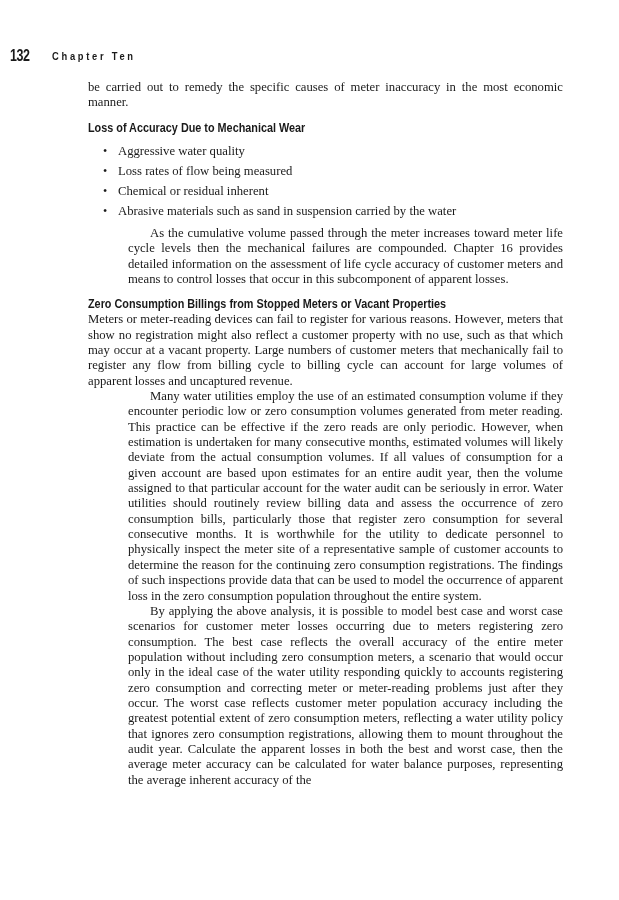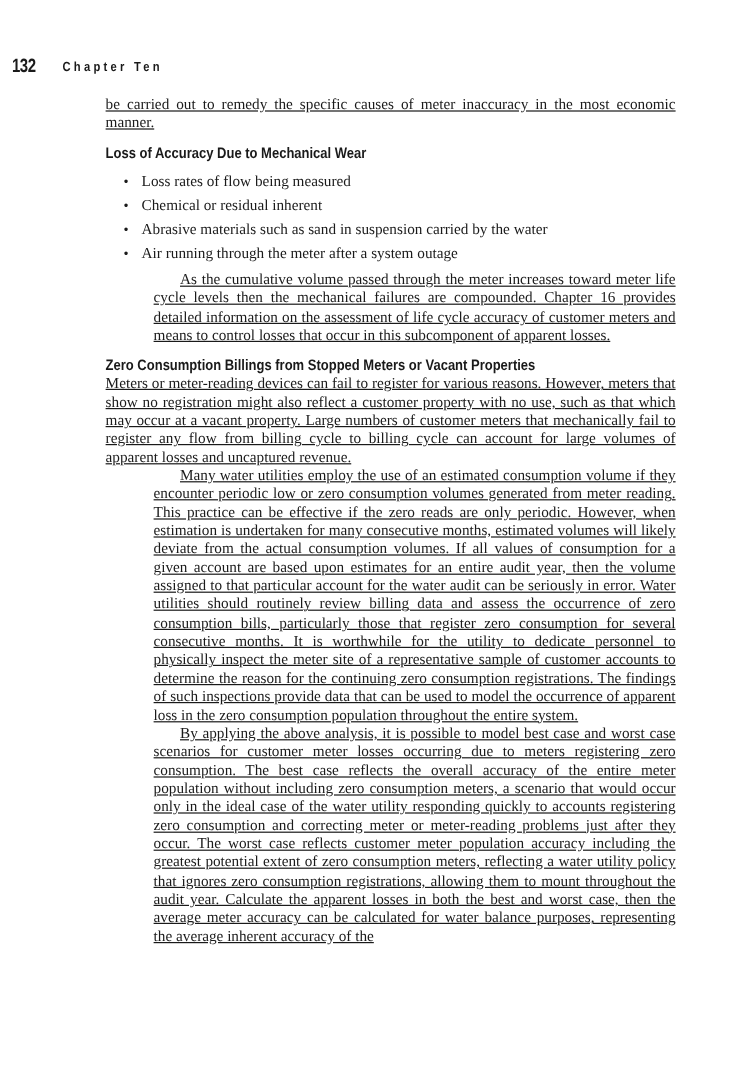--- a/index.html
+++ b/index.html
@@ -1,21 +1,21 @@
 <!DOCTYPE html>
 <html><head>
 <meta charset="utf-8">
 <style>
   html, body { margin: 0; padding: 0; background: #ffffff; }
   body { width: 619px; height: 900px; position: relative; overflow: hidden; color: #1a1a1a; }
   .running-head { position: absolute; top: 46px; left: 10px; height: 20px; display: flex; align-items: center; }
   .page-num { font-family: "Liberation Sans", sans-serif; font-weight: bold; font-size: 16px; transform: scaleX(0.78); transform-origin: left; display: inline-block; width: 26px; letter-spacing: -0.5px; }
   .chapter-title { font-family: "Liberation Sans", sans-serif; font-weight: bold; font-size: 11px; letter-spacing: 3.2px; margin-left: 16px; transform: scaleX(0.85); transform-origin: left; display: inline-block; }
   .body { position: absolute; top: 80px; left: 88px; width: 475px; font-family: "Liberation Serif", serif; font-size: 12.7px; line-height: 15.35px; }
-  .body p { margin: 0; text-align: justify; text-decoration: underline; }
+  .body p { margin: 0; text-align: justify; }
   .body p.indent { text-indent: 22px; margin-left: 40px; }
   .body p.noindent { text-indent: 0; }
   .section-head { font-family: "Liberation Sans", sans-serif; font-weight: bold; font-size: 12.6px; line-height: 15px; transform: scaleX(0.86); transform-origin: left; white-space: nowrap; margin: 0; }
   .gap-before-head { margin-top: 10px; }
   .bullets { list-style: none; margin: 8px 0 7px 0; padding: 0 0 0 15px; }
   .bullets li { position: relative; padding-left: 15px; line-height: 15.3px; margin-bottom: 4.7px; }
   .bullets li::before { content: "\2022"; position: absolute; left: 0; top: 0; font-size: 12px; }
 </style>
 </head>
 <body>
@@ -24,24 +24,24 @@
   <span class="page-num">132</span>
   <span class="chapter-title">Chapter Ten</span>
 </div>
 
 <div class="body">
   <p class="noindent">be carried out to remedy the specific causes of meter inaccuracy in the most economic manner.</p>
 
   <h2 class="section-head gap-before-head">Loss of Accuracy Due to Mechanical Wear</h2>
 
   <ul class="bullets">
+    <li>Aggressive water quality</li>
     <li>Loss rates of flow being measured</li>
     <li>Chemical or residual inherent</li>
     <li>Abrasive materials such as sand in suspension carried by the water</li>
-    <li>Air running through the meter after a system outage</li>
   </ul>
 
   <p class="indent">As the cumulative volume passed through the meter increases toward meter life cycle levels then the mechanical failures are compounded. Chapter 16 provides detailed information on the assessment of life cycle accuracy of customer meters and means to control losses that occur in this subcomponent of apparent losses.</p>
 
   <h2 class="section-head gap-before-head">Zero Consumption Billings from Stopped Meters or Vacant Properties</h2>
   <p class="noindent">Meters or meter-reading devices can fail to register for various reasons. However, meters that show no registration might also reflect a customer property with no use, such as that which may occur at a vacant property. Large numbers of customer meters that mechanically fail to register any flow from billing cycle to billing cycle can account for large volumes of apparent losses and uncaptured revenue.</p>
   <p class="indent">Many water utilities employ the use of an estimated consumption volume if they encounter periodic low or zero consumption volumes generated from meter reading. This practice can be effective if the zero reads are only periodic. However, when estima­tion is undertaken for many consecutive months, estimated volumes will likely deviate from the actual consumption volumes. If all values of consumption for a given account are based upon estimates for an entire audit year, then the volume assigned to that par­ticular account for the water audit can be seriously in error. Water utilities should rou­tinely review billing data and assess the occurrence of zero consumption bills, particularly those that register zero consumption for several consecutive months. It is worthwhile for the utility to dedicate personnel to physically inspect the meter site of a representative sample of customer accounts to determine the reason for the continuing zero consumption registrations. The findings of such inspections provide data that can be used to model the occurrence of apparent loss in the zero consumption population throughout the entire system.</p>
   <p class="indent">By applying the above analysis, it is possible to model best case and worst case scenarios for customer meter losses occurring due to meters registering zero consump­tion. The best case reflects the overall accuracy of the entire meter population without including zero consumption meters, a scenario that would occur only in the ideal case of the water utility responding quickly to accounts registering zero consumption and correcting meter or meter-reading problems just after they occur. The worst case reflects customer meter population accuracy including the greatest potential extent of zero con­sumption meters, reflecting a water utility policy that ignores zero consumption regis­trations, allowing them to mount throughout the audit year. Calculate the apparent losses in both the best and worst case, then the average meter accuracy can be calcu­lated for water balance purposes, representing the average inherent accuracy of the</p>
 </div>
 

